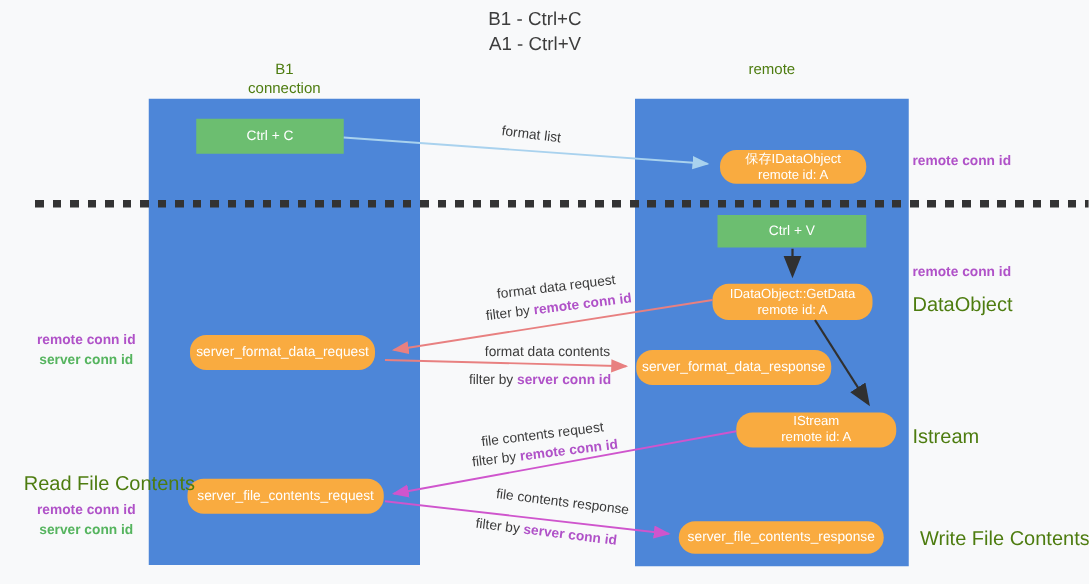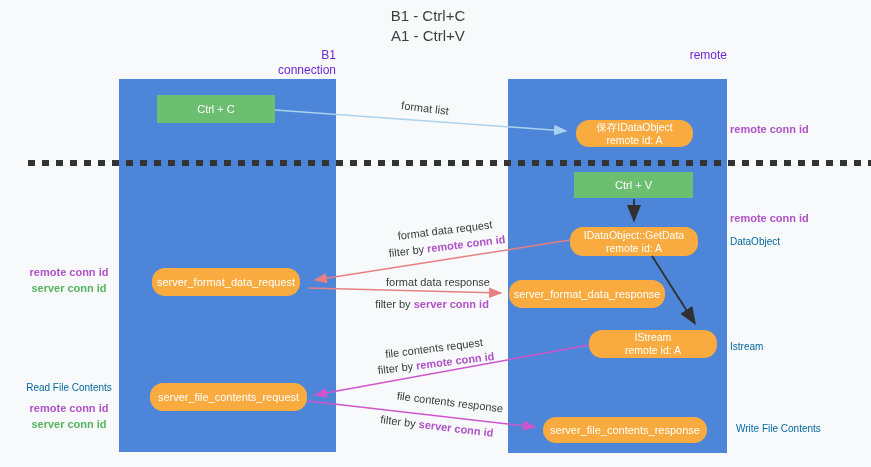--- a/index.html
+++ b/index.html
@@ -2,22 +2,22 @@
 <html><head>
 <meta charset="utf-8">
 <style>
   html,body { margin:0; padding:0; }
   body { background:#f8f9fa; font-family:"Liberation Sans", sans-serif; }
   .canvas { position:relative; width:871px; height:467px; background:#f8f9fa; overflow:hidden; }
 
   .title { position:absolute; left:128px; top:6px; width:600px; text-align:center;
            font-size:15px; line-height:20px; color:#3d3d3d; }
 
-  .lane-header { position:absolute; top:48px; text-align:right; font-size:12px;
-                 line-height:15px; color:#6d28d9; }
+  .lane-header { position:absolute; top:48px; text-align:center; font-size:12px;
+                 line-height:15px; color:#4d7c0f; }
   .lane-header.left { left:119px; width:217px; }
   .lane-header.right { left:508px; width:219px; }
 
   .lane { position:absolute; background:#4d86d8; z-index:1; }
   .lane.left  { left:119px; top:79px; width:217px; height:373px; }
   .lane.right { left:508px; top:79px; width:219px; height:374px; }
 
   .divider { position:absolute; left:28px; top:160px; width:843px; height:6px; z-index:3;
              background:repeating-linear-gradient(90deg,#333 0 7px,transparent 7px 14px); }
 
@@ -31,21 +31,21 @@
 
   .lbl { position:absolute; z-index:6; font-size:11px; color:#3b3b3b; white-space:nowrap;
          transform:translate(-50%,-50%); }
   .rot-up   { transform:translate(-50%,-50%) rotate(-7deg); }
   .rot-down { transform:translate(-50%,-50%) rotate(7deg); }
 
   .purple { color:#b052c8; font-weight:700; }
   .greentx { color:#55b45e; font-weight:700; }
 
   .side { position:absolute; z-index:6; white-space:nowrap; }
-  .side-dark { font-size:10px; color:#0369a1; }
+  .side-dark { font-size:16px; color:#4d7c0f; }
   .side-bold { font-size:11px; font-weight:700; }
   .left-group { left:19px; width:100px; text-align:center; line-height:16px; }
 </style>
 </head>
 <body>
 
 <div class="canvas">
 
   <div class="title">
     <div>B1 - Ctrl+C</div>
@@ -128,21 +128,21 @@
     <span>server_file_contents_response</span>
   </div>
 
   <div class="lbl rot-down" style="left:425px;top:108px">format list</div>
 
   <div class="lbl rot-up" style="left:445px;top:230px">format data request</div>
   <div class="lbl rot-up" style="left:447px;top:246px">
     <span>filter by </span><b class="purple">remote conn id</b>
   </div>
 
-  <div class="lbl" style="left:438px;top:282px">format data response</div>
+  <div class="lbl" style="left:438px;top:282px">format data contents</div>
   <div class="lbl" style="left:432px;top:304px">
     <span>filter by </span><b class="purple">server conn id</b>
   </div>
 
   <div class="lbl rot-up" style="left:434px;top:348px">file contents request</div>
   <div class="lbl rot-up" style="left:436px;top:363px">
     <span>filter by </span><b class="purple">remote conn id</b>
   </div>
 
   <div class="lbl rot-down" style="left:450px;top:402px">file contents response</div>

